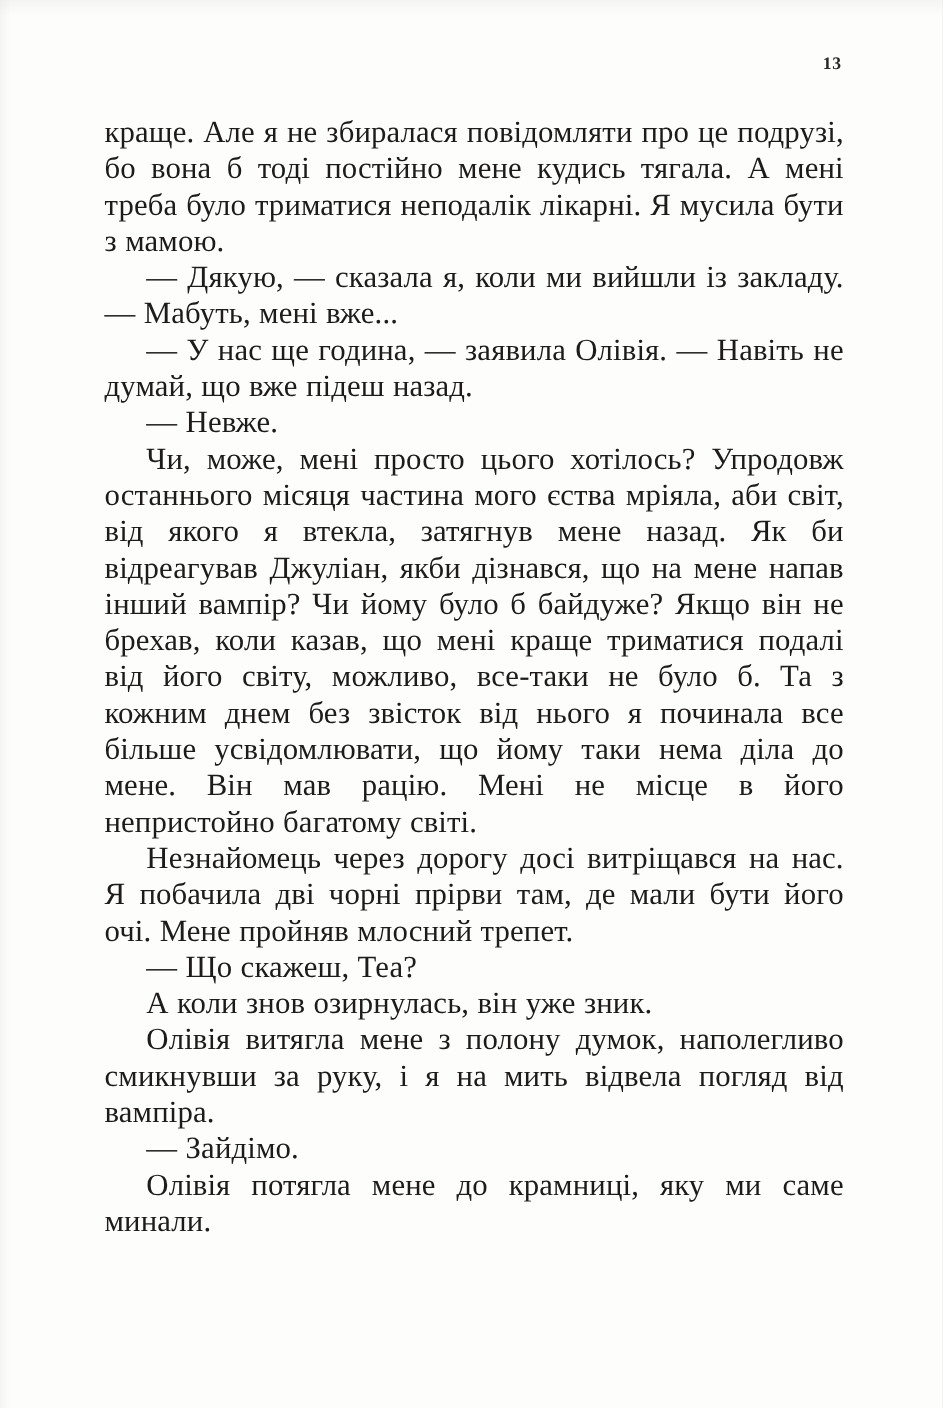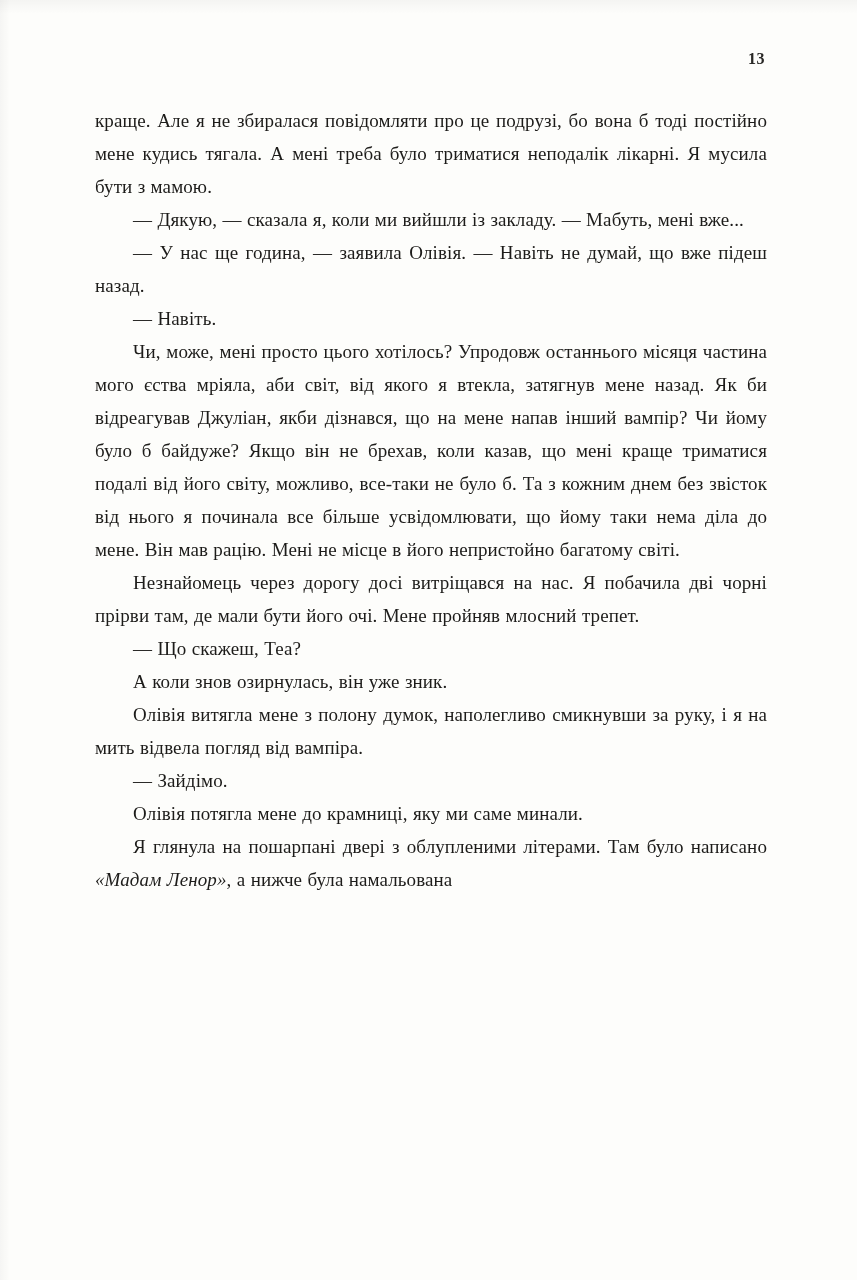--- a/index.html
+++ b/index.html
@@ -30,21 +30,21 @@
     color: #2a2927;
   }
   .text-block {
     position: absolute;
     top: 104px;
     left: 95px;
     width: 672px;
   }
   .para {
     margin: 0;
-    font-size: 19px;
+    font-size: 28px;
     line-height: 33px;
     text-align: justify;
     letter-spacing: 0.1px;
     word-spacing: 0.5px;
   }
   .para.indent {
     text-indent: 38px;
   }
   .italic {
     font-style: italic;
@@ -52,23 +52,22 @@
 </style>
 </head>
 <body>
 
 <div class="book-page">
   <div class="page-number">13</div>
   <div class="text-block">
       <p class="para">краще. Але я не збиралася повідомляти про це подрузі, бо вона б тоді постійно мене кудись тягала. А мені треба було триматися неподалік лікарні. Я мусила бути з мамою.</p>
       <p class="para indent">— Дякую, — сказала я, коли ми вийшли із закладу. — Мабуть, мені вже...</p>
       <p class="para indent">— У нас ще година, — заявила Олівія. — Навіть не думай, що вже підеш назад.</p>
-      <p class="para indent">— Навіть.</p>
+      <p class="para indent">— Невже.</p>
       <p class="para indent">Чи, може, мені просто цього хотілось? Упродовж останнього місяця частина мого єства мріяла, аби світ, від якого я втекла, затягнув мене назад. Як би відреагував Джуліан, якби дізнався, що на мене напав інший вампір? Чи йому було б байдуже? Якщо він не брехав, коли казав, що мені краще триматися подалі від його світу, можливо, все-таки не було б. Та з кожним днем без звісток від нього я починала все більше усвідомлювати, що йому таки нема діла до мене. Він мав рацію. Мені не місце в його непристойно багатому світі.</p>
       <p class="para indent">Незнайомець через дорогу досі витріщався на нас. Я побачила дві чорні прірви там, де мали бути його очі. Мене пройняв млосний трепет.</p>
       <p class="para indent">— Що скажеш, Теа?</p>
       <p class="para indent">А коли знов озирнулась, він уже зник.</p>
       <p class="para indent">Олівія витягла мене з полону думок, наполегливо смикнувши за руку, і я на мить відвела погляд від вампіра.</p>
       <p class="para indent">— Зайдімо.</p>
       <p class="para indent">Олівія потягла мене до крамниці, яку ми саме минали.</p>
-      <p class="para indent"><span class="">Я глянула на пошарпані двері з облупленими літерами. Там було написано </span><span class="italic">«Мадам Ленор»</span><span class="">, а нижче була намальована</span></p>
     </div>
 </div>
 
 </body></html>

